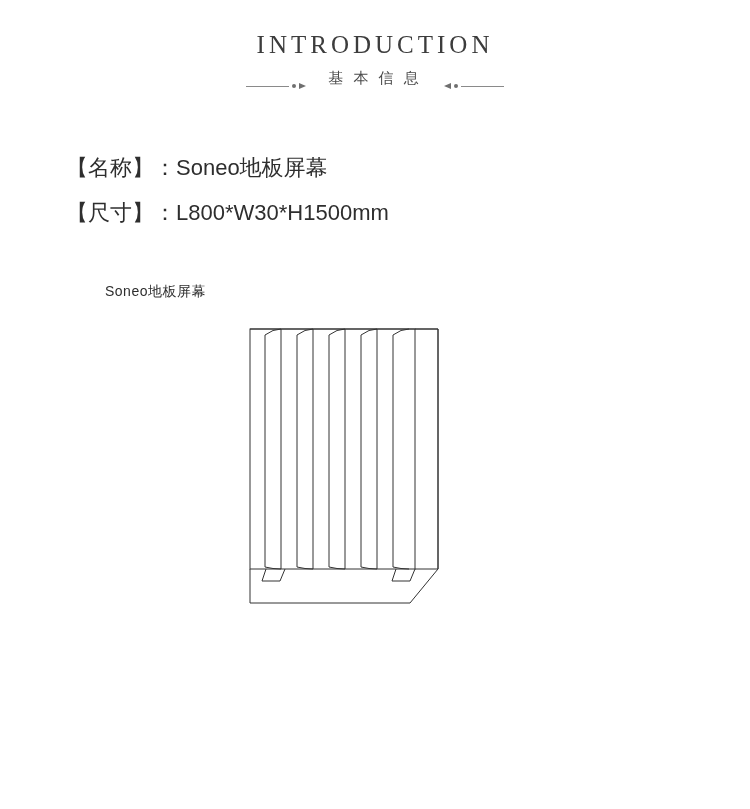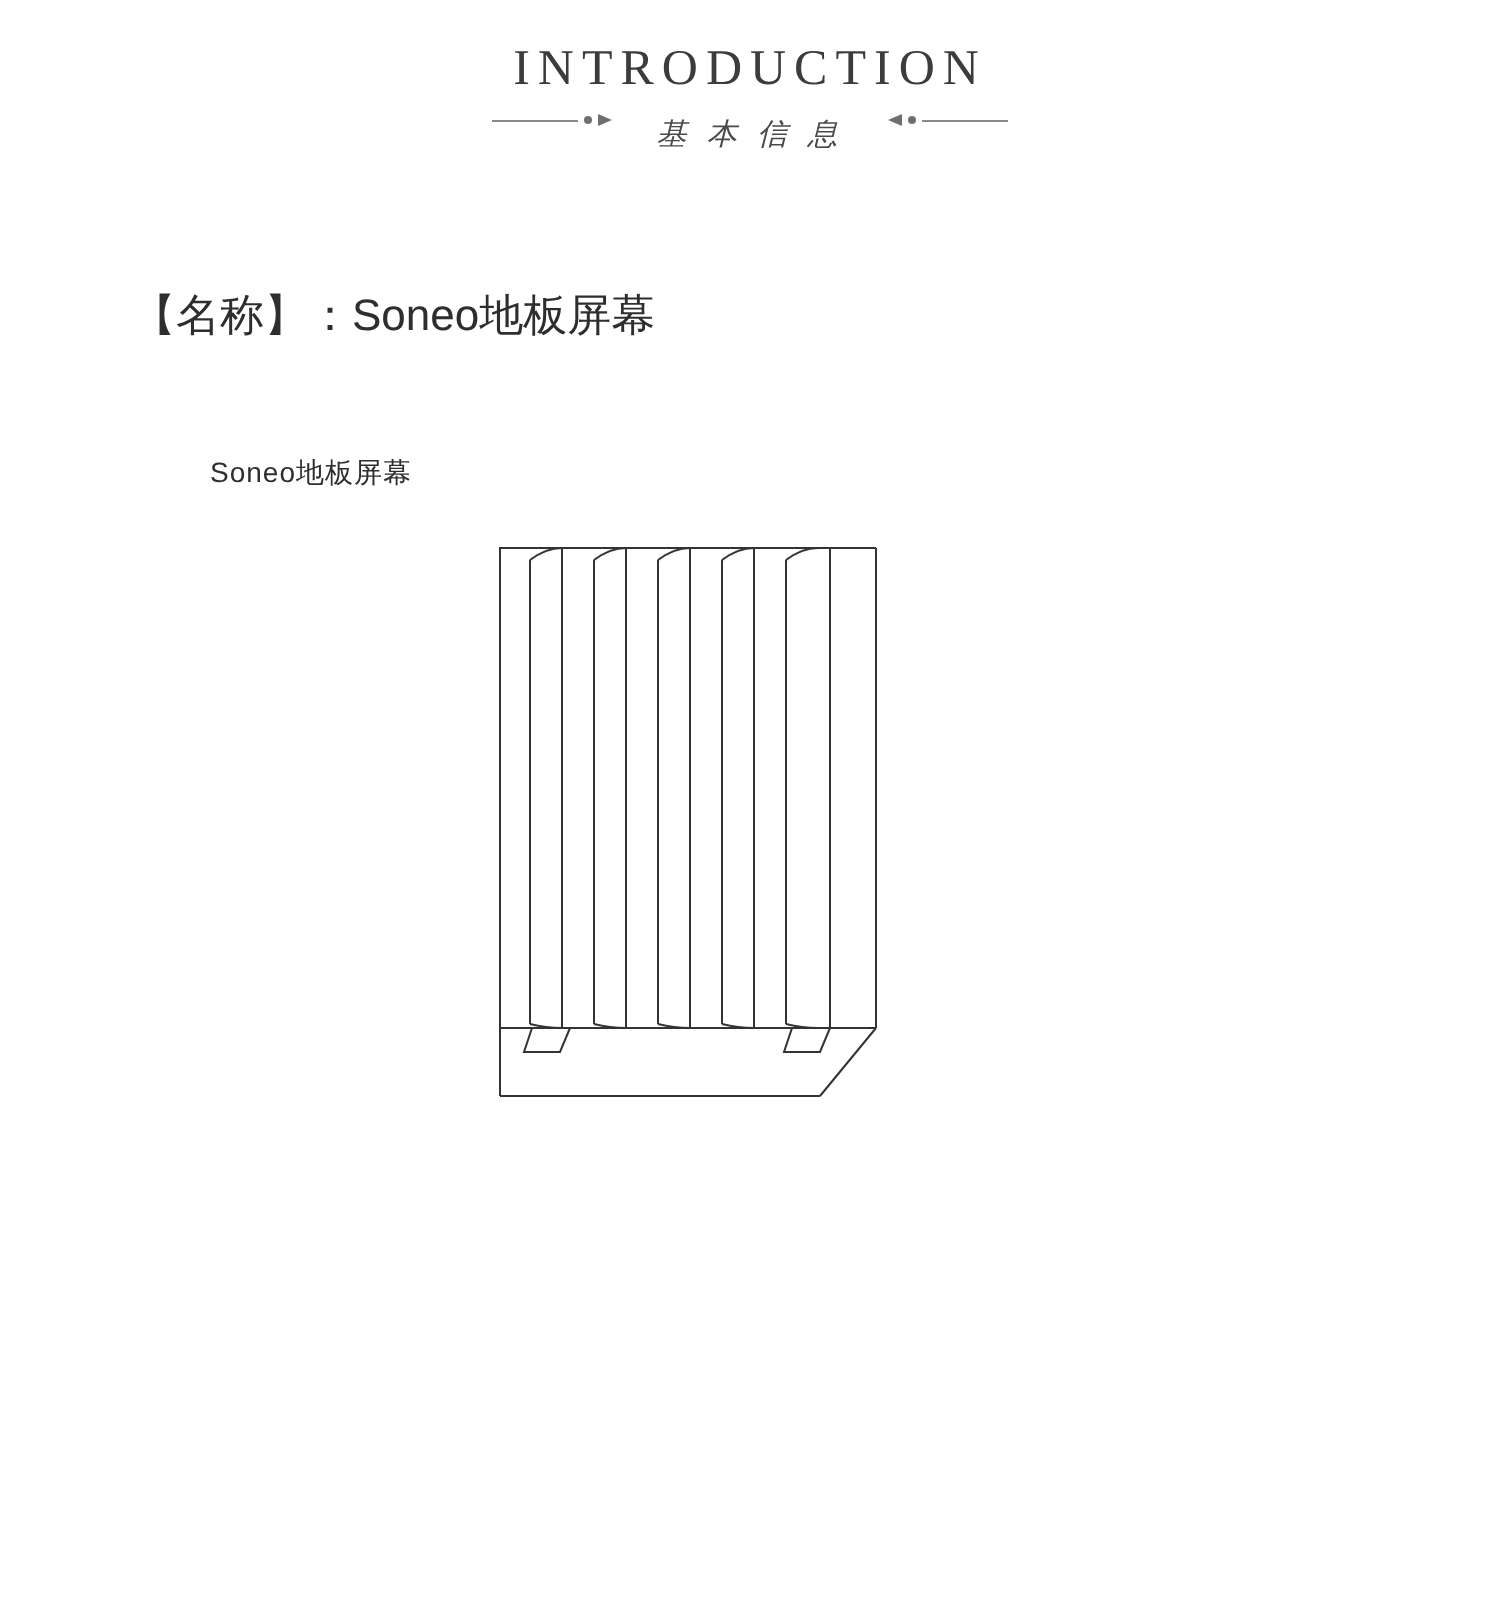--- a/index.html
+++ b/index.html
@@ -11,38 +11,37 @@
     height: 809px;
     background: #ffffff;
     font-family: "Liberation Sans", sans-serif;
     color: #333333;
     overflow: hidden;
     position: relative;
   }
 
   
   .header {
-    padding-top: 18px;
+    padding-top: 28px;
     text-align: center;
   }
   .header-title {
     font-family: "Liberation Serif", serif;
     font-size: 25px;
     letter-spacing: 4px;
     color: #3c3c3c;
     font-weight: normal;
     line-height: 34px;
   }
   .header-sub-wrap {
     margin-top: 5px;
     display: flex;
-    align-items: flex-start;
+    align-items: flex-end;
     justify-content: center;
     gap: 22px;
-    font-style: italic;
   }
   .header-sub {
     font-size: 15px;
     letter-spacing: 3px;
     color: #4a4a4a;
     line-height: 22px;
     white-space: nowrap;
   }
   .deco {
     display: flex;
@@ -120,20 +119,23 @@
       <span class="dot"></span>
       <span class="line"></span>
     </span>
   </div>
 </div>
 
 <div class="specs">
   <div class="spec-row">
     <span class="spec-label">【名称】：</span><span class="spec-value">Soneo地板屏幕</span>
   </div>
+  <div class="spec-row">
+    <span class="spec-label">【尺寸】：</span><span class="spec-value">L800*W30*H1500mm</span>
+  </div>
 </div>
 
 <div class="drawing-caption">Soneo地板屏幕</div>
 
 <div class="drawing-wrap">
   <svg width="750" height="330" viewBox="0 0 750 330">
     <g fill="none" stroke="#333333" stroke-width="1" stroke-linejoin="miter" stroke-linecap="butt">
 
       <rect x="250" y="14" width="165" height="240"></rect>
 

